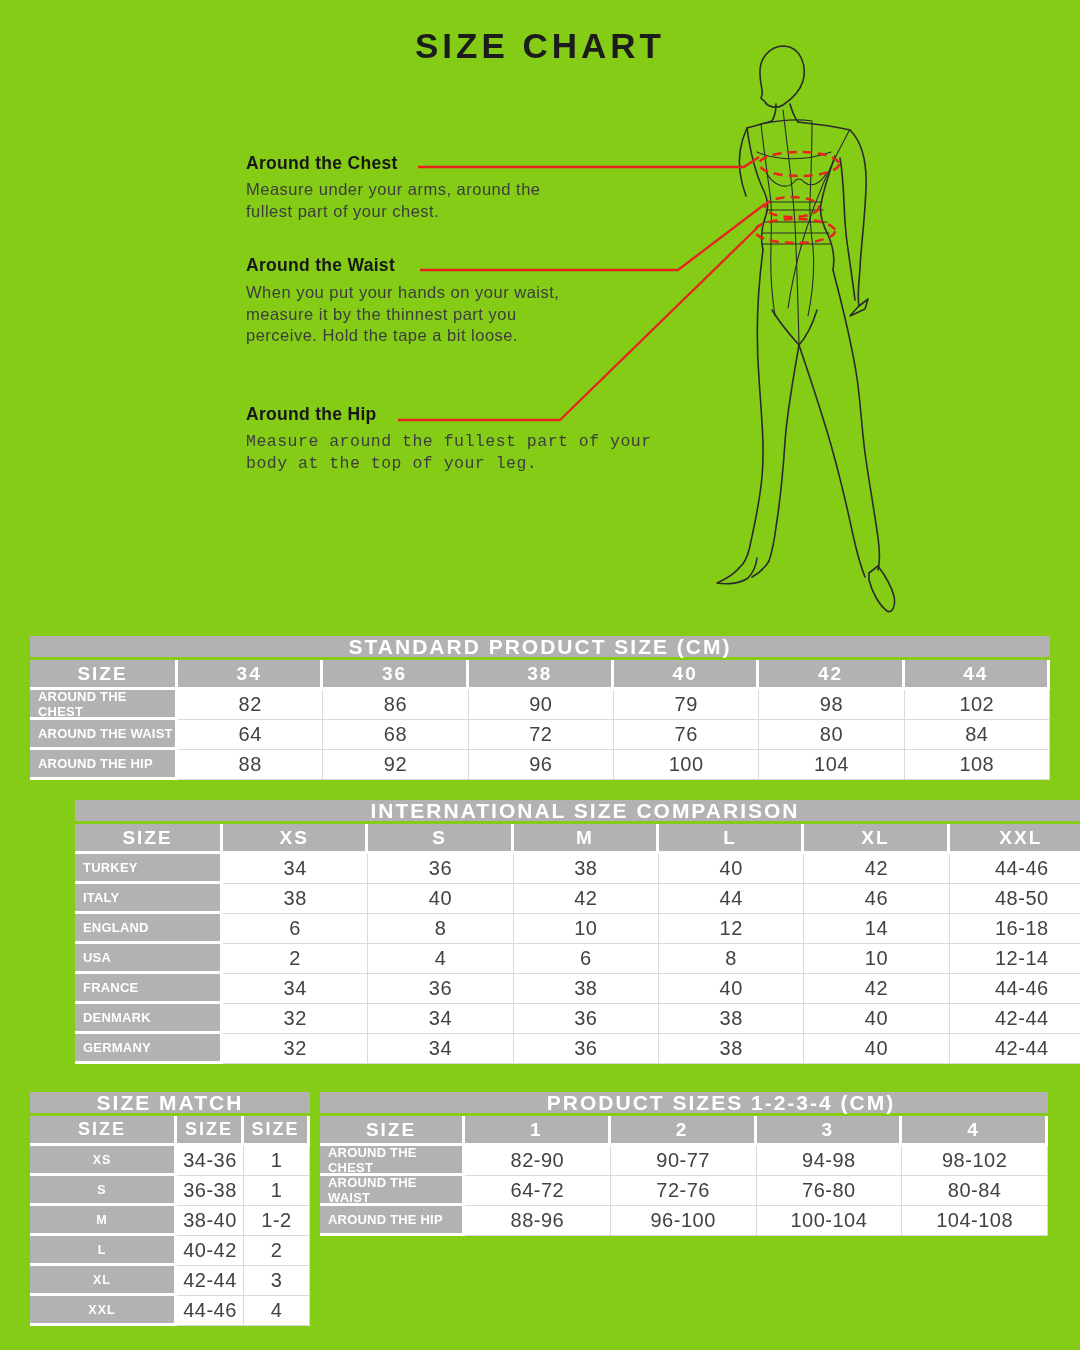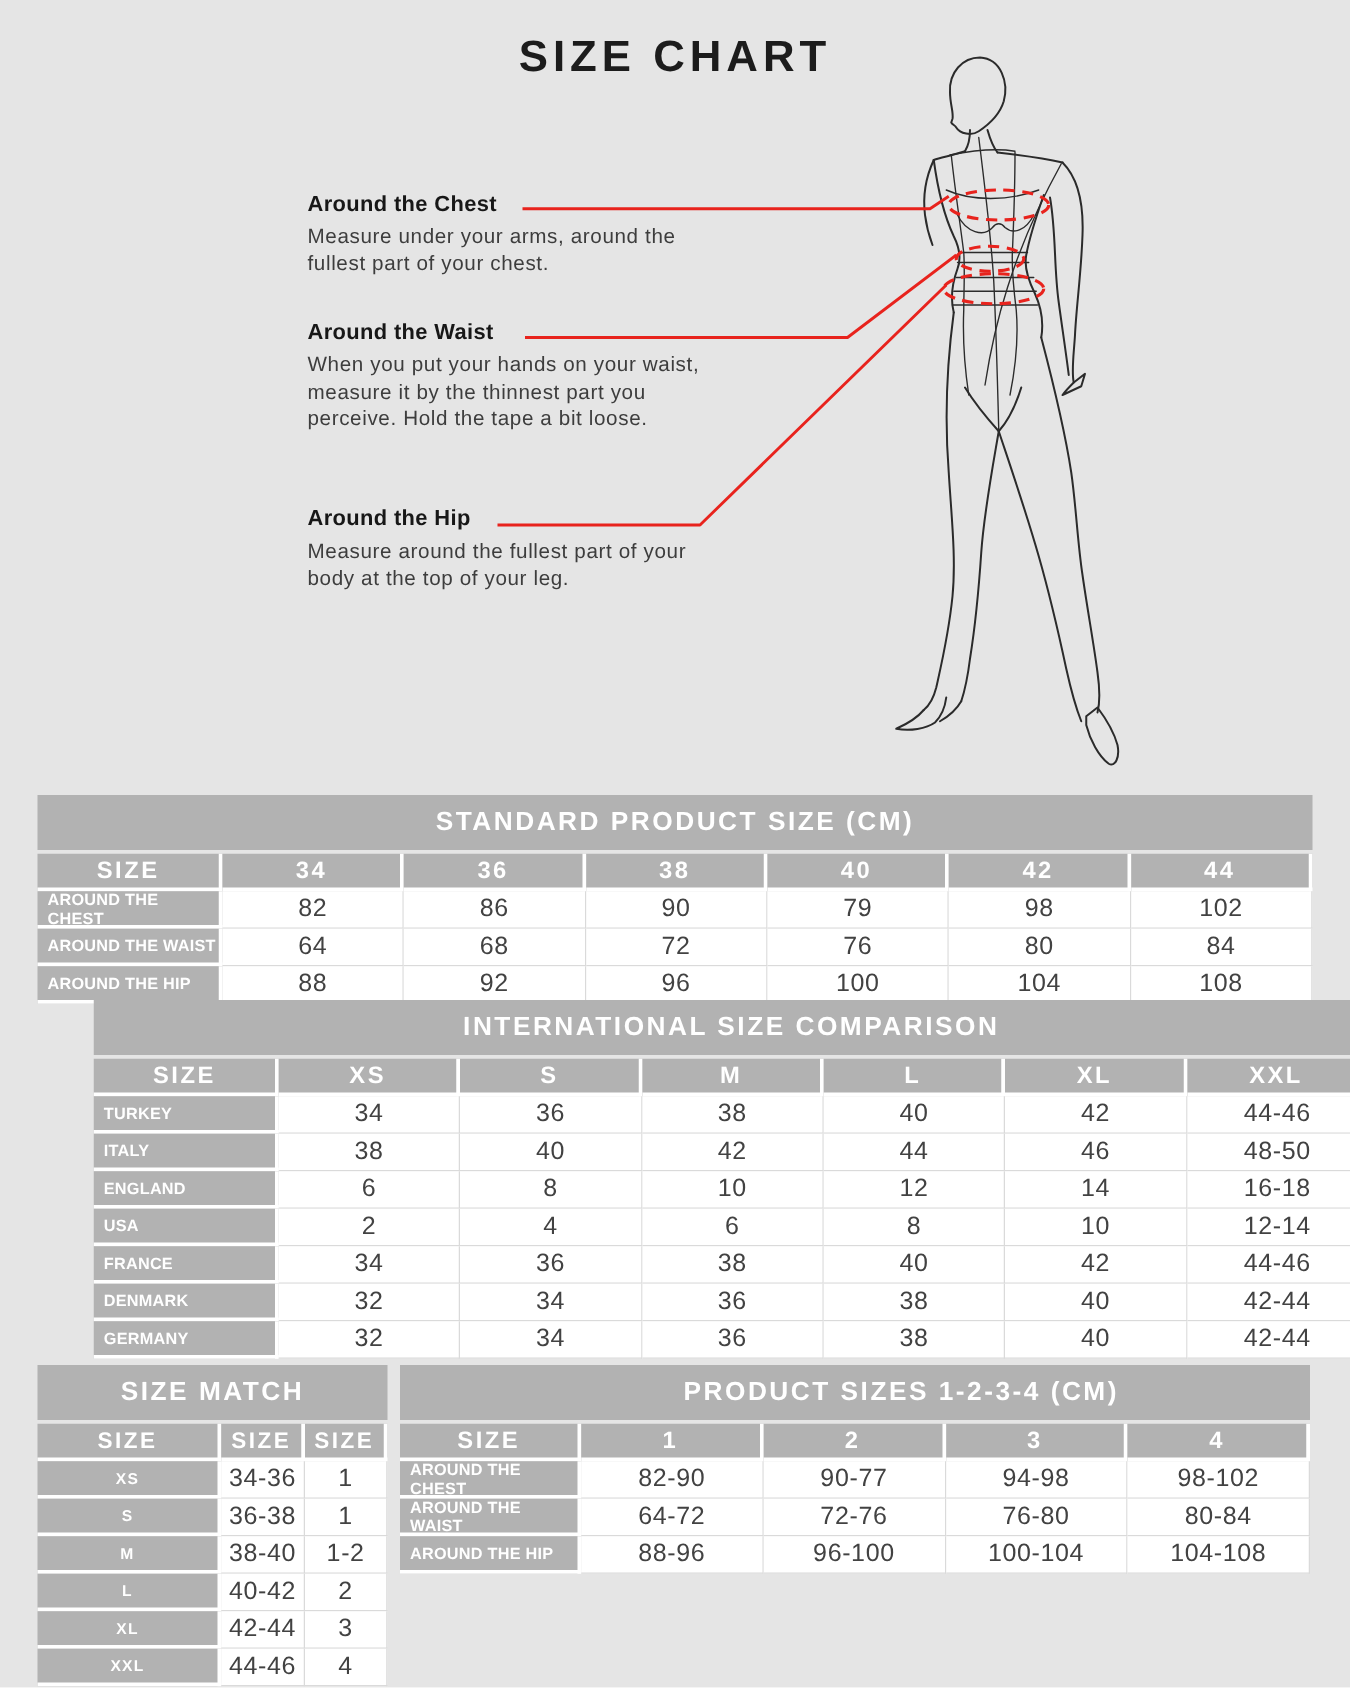--- a/index.html
+++ b/index.html
@@ -1,41 +1,41 @@
 <!DOCTYPE html>
 <html><head>
 <meta charset="utf-8">
 <style>
   html,body{margin:0;padding:0;background:#fff;}
-  #page{position:relative;width:1080px;height:1350px;background:#e5e5e5;overflow:hidden;
+  #page{position:relative;width:1080px;height:1350px;background:#84cc16;overflow:hidden;
         font-family:"Liberation Sans","DejaVu Sans",sans-serif;}
 
   
   #main-title{position:absolute;top:26px;left:0;width:1080px;margin:0;text-align:center;
     font-size:35px;font-weight:bold;letter-spacing:4px;color:#1c1c1c;}
 
   
   #figure-svg{position:absolute;left:0;top:0;width:1080px;height:1350px;pointer-events:none;}
 
   
   .guide{position:absolute;left:246px;width:410px;}
   .guide h2{margin:0;font-size:17.5px;font-weight:bold;color:#171717;letter-spacing:.3px;}
   .guide p{margin:0;font-size:16.5px;line-height:21.5px;color:#3d3d3d;letter-spacing:.5px;white-space:pre-line;}
   #guide-chest{top:153px;} #guide-chest p{margin-top:5px;}
   #guide-waist{top:255px;} #guide-waist p{margin-top:6px;}
-  #guide-hip{top:404px;}  #guide-hip p{margin-top:6px;}
+  #guide-hip{top:404px;}  #guide-hip p{margin-top:6px;font-family:Liberation Mono, monospace;}
 
   
   .tbl{position:absolute;}
   #table-standard{left:30px;top:636px;width:1020px;}
   #table-international{left:30px;top:800px;width:1020px;padding-left:45px;}
   #table-size-match{left:30px;top:1092px;width:280px;}
   #table-product{left:320px;top:1092px;width:728px;}
 
-  .tbanner{height:44px;margin-bottom:3px;background:#b2b2b2;color:#fff;
+  .tbanner{height:21px;margin-bottom:3px;background:#b2b2b2;color:#fff;
     display:flex;align-items:center;justify-content:center;
     font-size:21px;font-weight:bold;letter-spacing:2px;box-sizing:border-box;}
   #table-product .tbanner{padding-left:74px;}
 
   .tgrid{display:grid;grid-auto-rows:30px;}
   .tgrid>div{box-sizing:border-box;display:flex;align-items:center;}
   .th{background:#b2b2b2;border-right:3px solid #fff;border-bottom:3px solid #fff;
     color:#fff;font-size:19px;font-weight:bold;letter-spacing:2px;justify-content:center;}
   .tlabel{background:#b2b2b2;border-right:3px solid #fff;border-bottom:3px solid #fff;
     color:#fff;font-size:13px;font-weight:bold;letter-spacing:.2px;padding-left:8px;}

